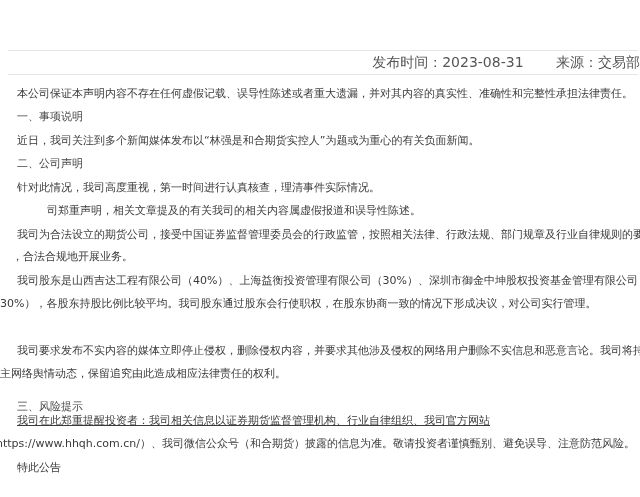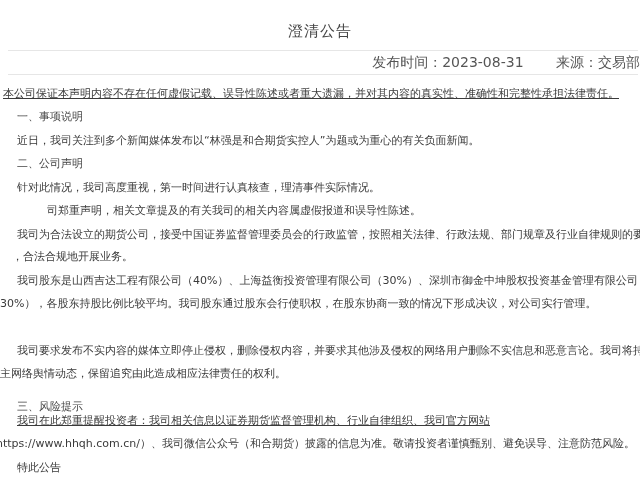--- a/index.html
+++ b/index.html
@@ -61,29 +61,28 @@
       color: #3a3a3a;
     }
     .heading {
       color: #444444;
     }
   </style>
 </head>
 <body>
 
 <div class="page">
-  <div class="title">澄清公告</div>
   <div class="rule top"></div>
   <div class="meta">
     <span>发布时间：</span><span>2023-08-31</span>
     <span class="source">来源：</span><span>交易部</span>
   </div>
   <div class="rule bottom"></div>
 
-  <div class="line" style="left:3px; top:87px;text-decoration:underline;">本公司保证本声明内容不存在任何虚假记载、误导性陈述或者重大遗漏，并对其内容的真实性、准确性和完整性承担法律责任。</div>
+  <div class="line" style="left:17px; top:87px;">本公司保证本声明内容不存在任何虚假记载、误导性陈述或者重大遗漏，并对其内容的真实性、准确性和完整性承担法律责任。</div>
 
   <div class="line heading" style="left:17px; top:110px;">一、事项说明</div>
   <div class="line" style="left:17px; top:134px;">近日，我司关注到多个新闻媒体发布以“林强是和合期货实控人”为题或为重心的有关负面新闻。</div>
 
   <div class="line heading" style="left:17px; top:157px;">二、公司声明</div>
   <div class="line" style="left:17px; top:181px;">针对此情况，我司高度重视，第一时间进行认真核查，理清事件实际情况。</div>
   <div class="line" style="left:0px; top:204px;padding-left:47px;">司郑重声明，相关文章提及的有关我司的相关内容属虚假报道和误导性陈述。</div>
   <div class="line" style="left:17px; top:228px;">我司为合法设立的期货公司，接受中国证券监督管理委员会的行政监管，按照相关法律、行政法规、部门规章及行业自律规则的要</div>
   <div class="line" style="left:12px; top:250px;">，合法合规地开展业务。</div>
   <div class="line" style="left:17px; top:274px;">我司股东是山西吉达工程有限公司（40%）、上海益衡投资管理有限公司（30%）、深圳市御金中坤股权投资基金管理有限公司</div>

